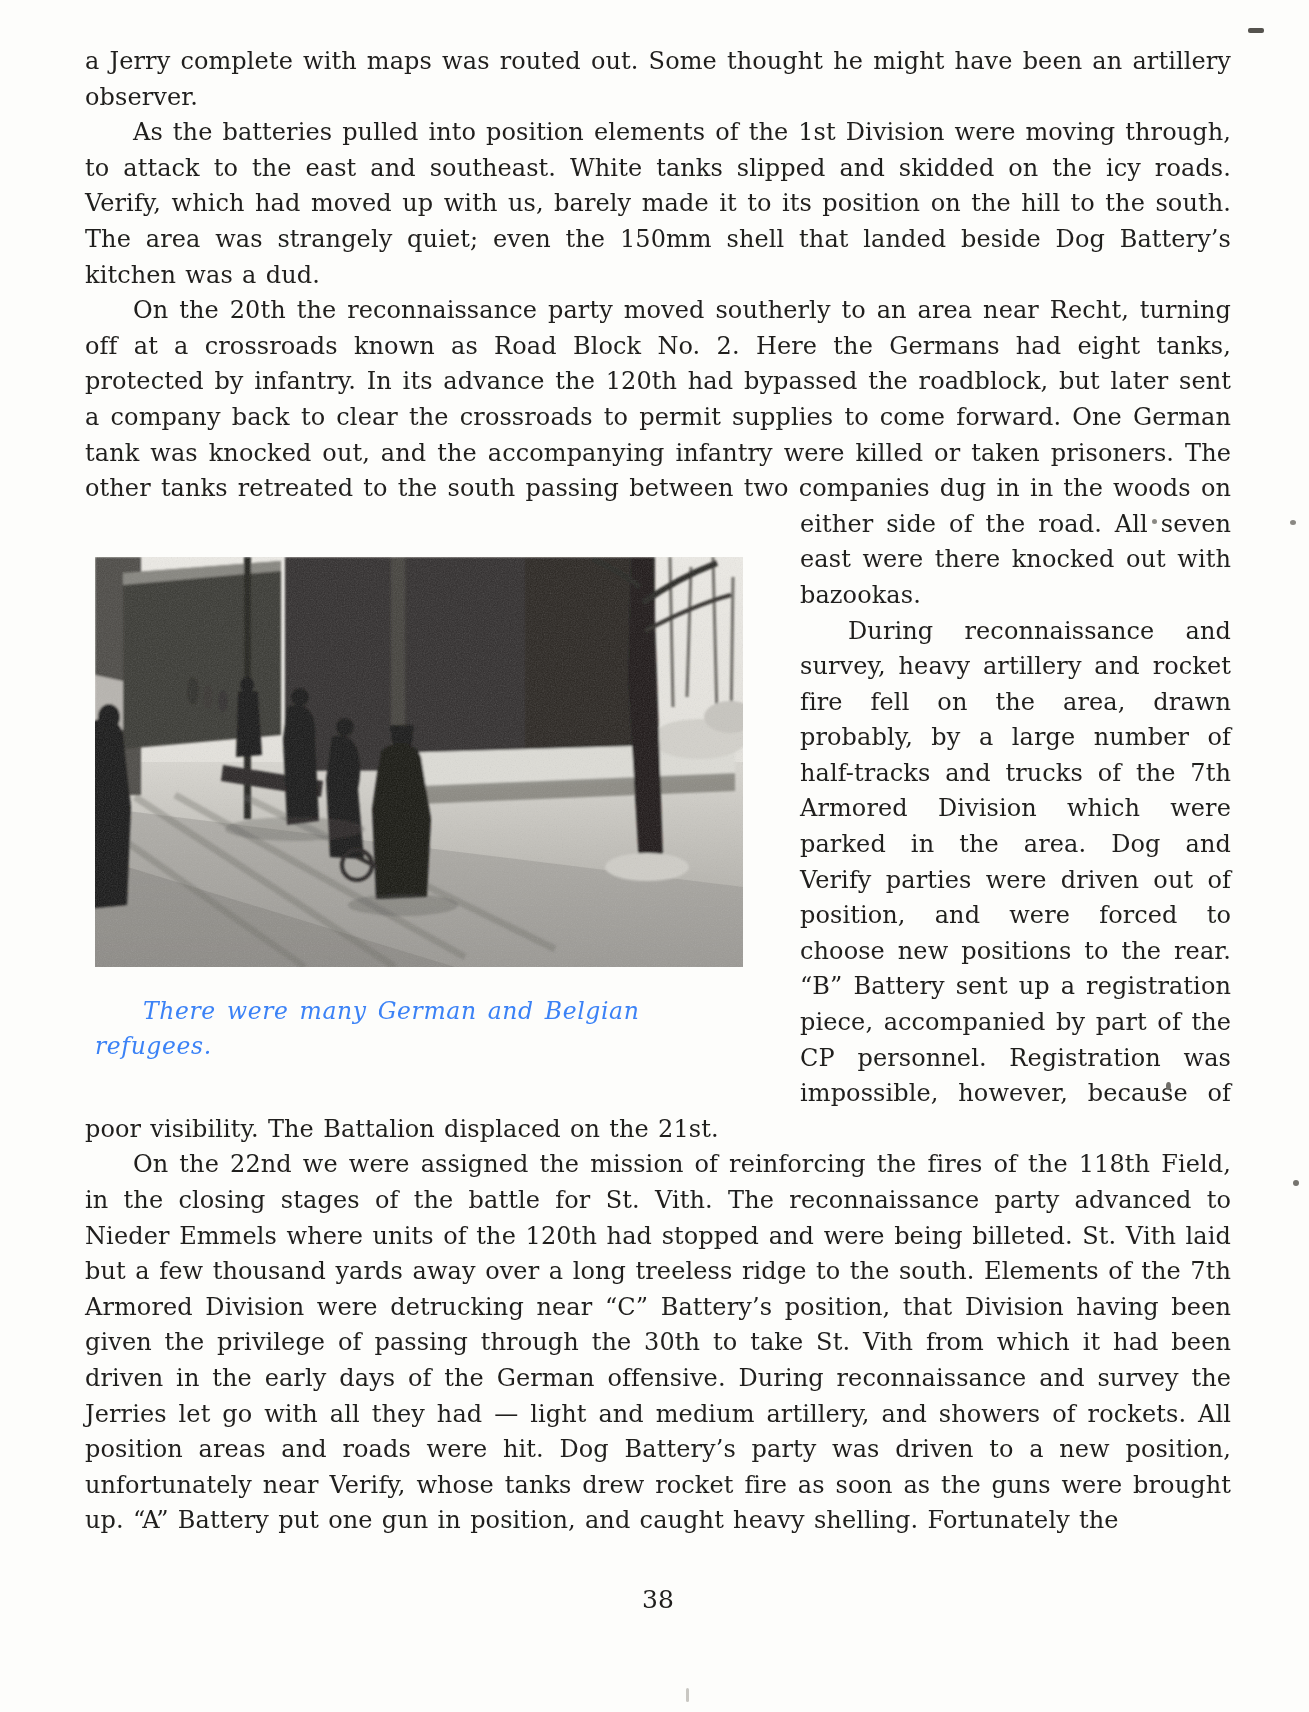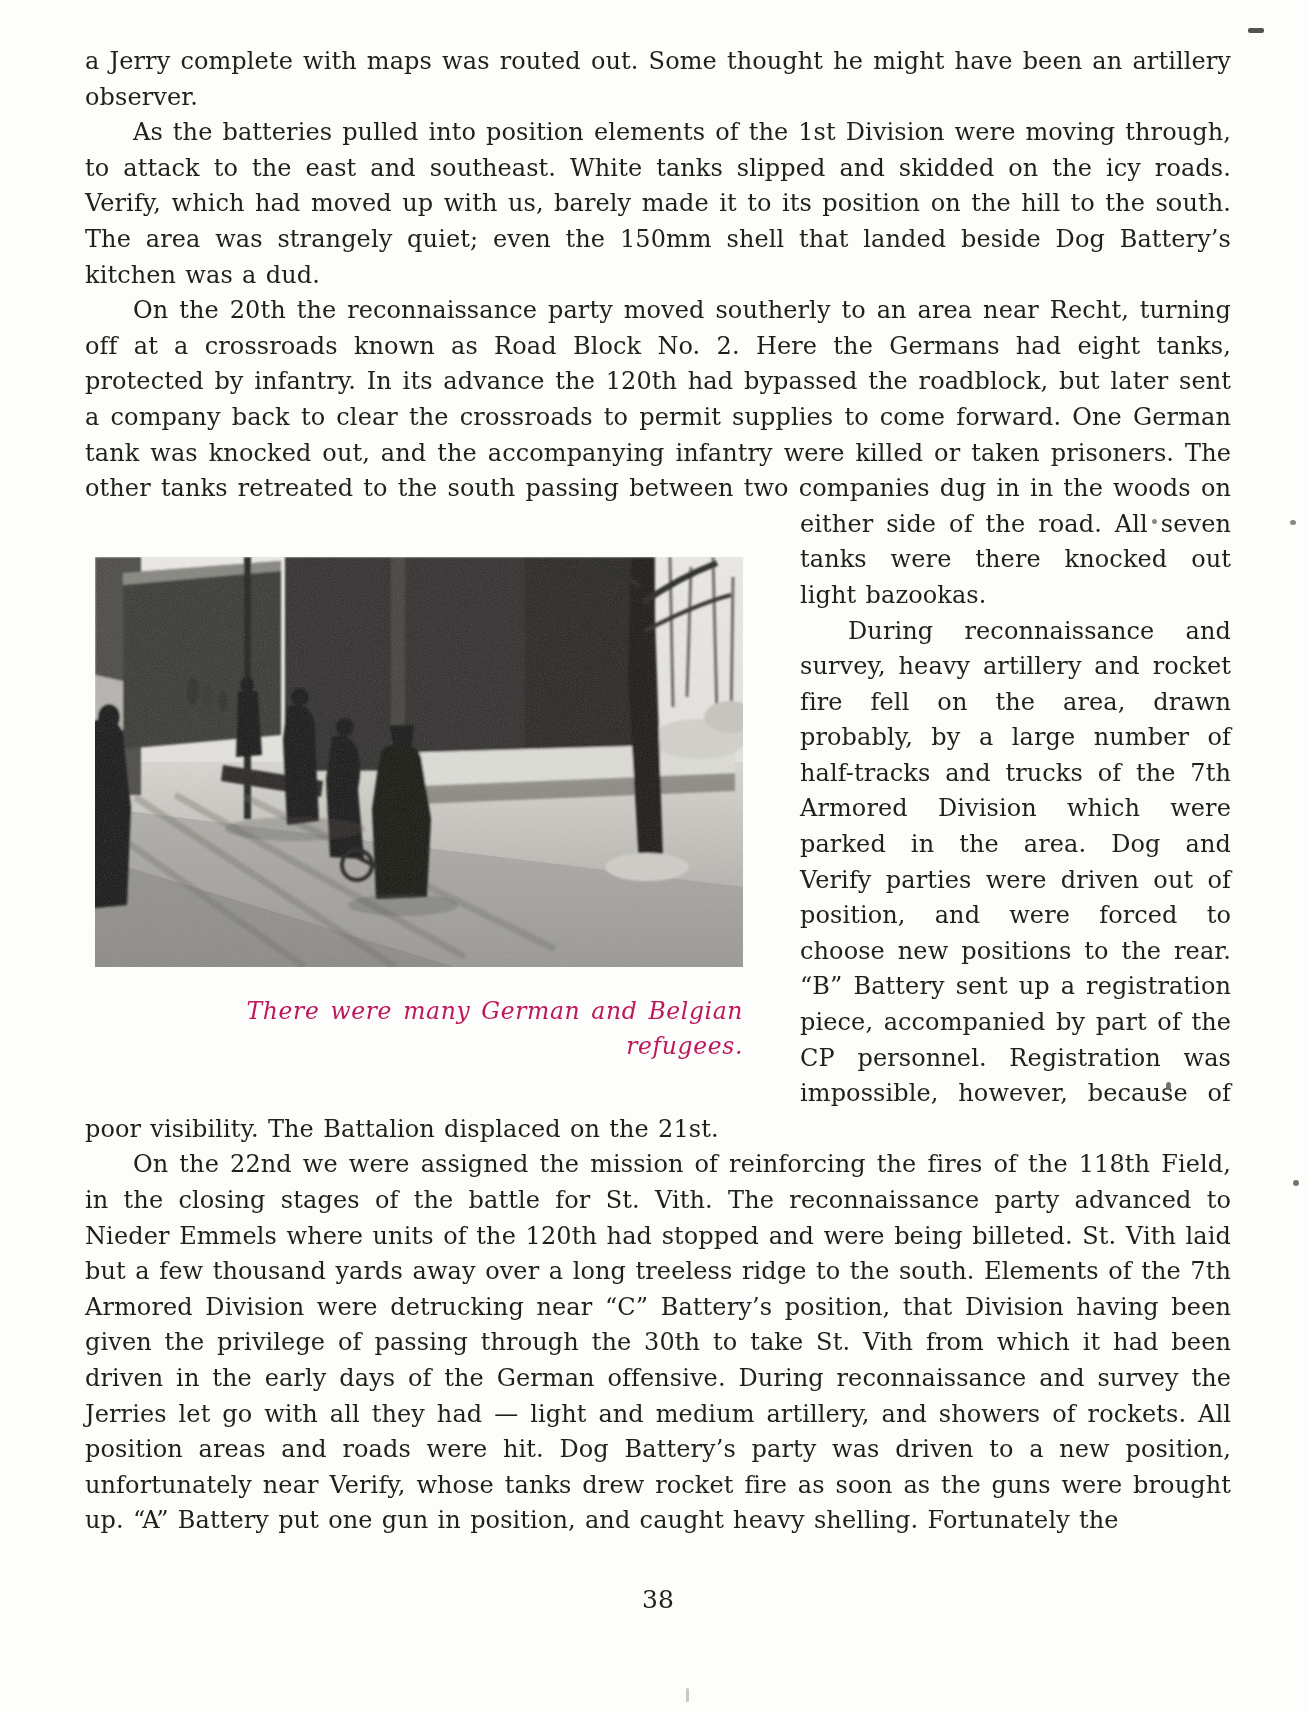--- a/index.html
+++ b/index.html
@@ -31,26 +31,26 @@
   }
   .photo{
     display:block;
     margin-left:10px;
     width:648px;height:410px;
   }
   .caption{
     display:block;
     margin:27px 0 0 10px;
     width:648px;
-    text-align:right;
+    text-align:left;
     font-style:italic;
     font-size:23.5px;
     letter-spacing:0.6px;
     word-spacing:3px;
-    color:#be185d;
+    color:#3b82f6;
   }
   .pagenum{
     clear:both;
     text-align:center;
     font-size:25px;
     padding-top:46px;
   }
   .speck{position:absolute;background:#8a8883;border-radius:50%;}
   .s1{left:1248px;top:28px;width:16px;height:5px;border-radius:2px;background:#55534e;}
   .s2{left:1152px;top:519px;width:5px;height:5px;}
@@ -161,21 +161,21 @@
               <path d="M286,194 C300,182 320,184 326,200 L336,262 L332,340 L284,342 L278,252 Z" fill="#1b1a18"></path>
             </g>
             <ellipse cx="200" cy="272" rx="70" ry="12" fill="#54524e" opacity="0.3"></ellipse>
             <ellipse cx="308" cy="348" rx="55" ry="11" fill="#54524e" opacity="0.3"></ellipse>
           </g>
 
           <rect width="648" height="410" fill="#808080" filter="url(#grain)" opacity="0.45"></rect>
         </svg>
         <figcaption class="caption">There were many German and Belgian refugees.</figcaption>
       </figure>
-      <span>two companies dug in in the woods on either side of the road. All seven tanks were there knocked out light bazookas.</span>
+      <span>two companies dug in in the woods on either side of the road. All seven east were there knocked out with bazookas.</span>
     </div>
 
     <div class="para indent">During reconnaissance and survey, heavy artillery and rocket fire fell on the area, drawn probably, by a large number of half-tracks and trucks of the 7th Armored Division which were parked in the area. Dog and Verify parties were driven out of position, and were forced to choose new positions to the rear. “B” Battery sent up a registration piece, accompanied by part of the CP personnel. Registration was impossible, however, because of poor visibility. The Battalion displaced on the 21st.</div>
 
     <div class="para indent">On the 22nd we were assigned the mission of reinforcing the fires of the 118th Field, in the closing stages of the battle for St. Vith. The reconnaissance party advanced to Nieder Emmels where units of the 120th had stopped and were being billeted. St. Vith laid but a few thousand yards away over a long treeless ridge to the south. Elements of the 7th Armored Division were detrucking near “C” Battery’s position, that Division having been given the privilege of passing through the 30th to take St. Vith from which it had been driven in the early days of the German offensive. During reconnaissance and survey the Jerries let go with all they had — light and medium artillery, and showers of rockets. All position areas and roads were hit. Dog Battery’s party was driven to a new position, unfortunately near Verify, whose tanks drew rocket fire as soon as the guns were brought up. “A” Battery put one gun in position, and caught heavy shelling. Fortunately the</div>
 
     <div class="pagenum">38</div>
   </div>
 
   <div class="speck s1"></div>

